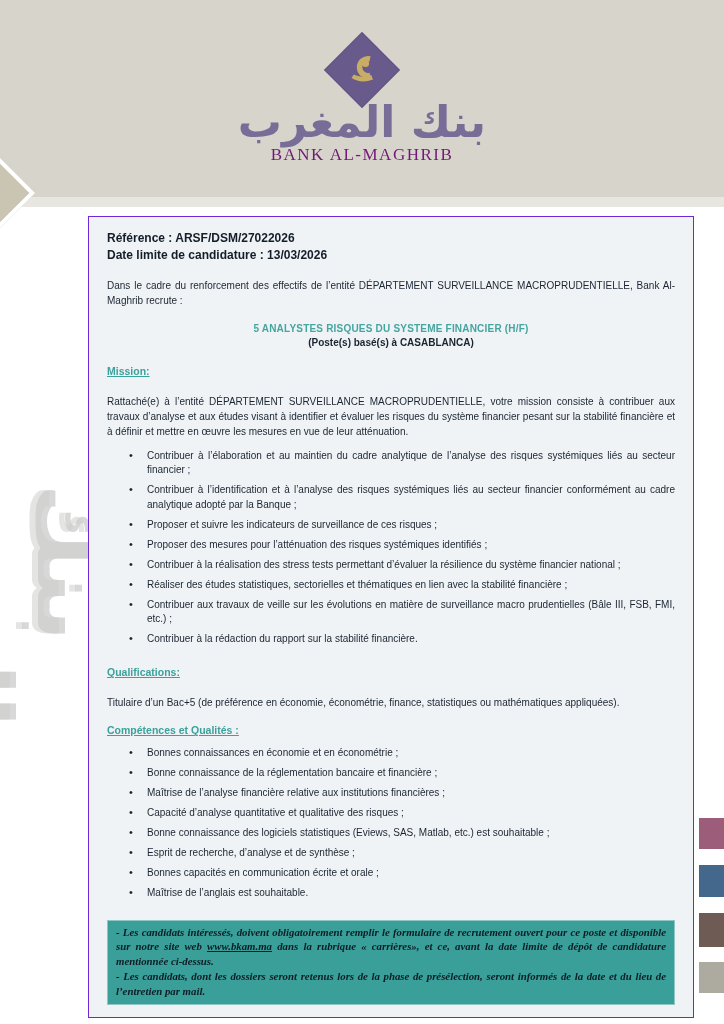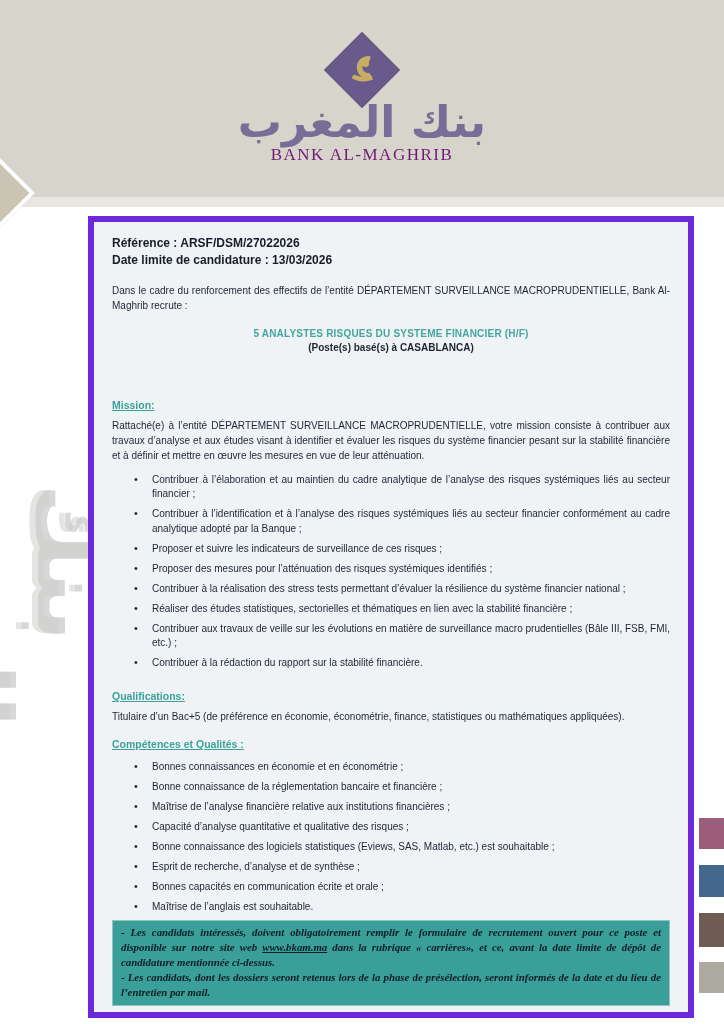--- a/index.html
+++ b/index.html
@@ -56,38 +56,38 @@
   .watermark span {
     position:absolute; left:0; width:100%;
     font-family:"DejaVu Sans",sans-serif; font-weight:bold; font-size:92px; line-height:1;
   }
   .wm-back { color:#e4e4e2; top:6px; }
   .wm-front { color:#cccccc; top:0; opacity:.75; }
 
   
   .card {
     position:absolute; left:88px; top:216px; width:606px; height:802px;
-    background:#eff3f6; border:6px solid #6d28d9; z-index:2;
+    background:#eff3f6; border:1px solid #6d28d9; z-index:2;
     padding:13px 18px 12px 18px;
     display:flex; flex-direction:column;
     font-size:10px; color:#1b2531; overflow:hidden;
   }
   .ref-block { font-size:12px; font-weight:bold; line-height:1.45; color:#141e29; }
   .intro { margin-top:13px; text-align:justify; line-height:1.5; }
   .job-title {
     margin-top:15px; text-align:center; font-size:10px; font-weight:bold;
     color:#45a59f; letter-spacing:.2px;
   }
   .job-loc { text-align:center; font-weight:bold; font-size:10px; margin-top:3px; }
   h2.sec {
-    margin-top:46px; font-size:10.5px; font-weight:bold; color:#3ba19b;
+    margin-top:17px; font-size:10.5px; font-weight:bold; color:#3ba19b;
     text-decoration:underline;
   }
   h2.tight { margin-top:14px; }
-  .body-p { margin-top:7px; text-align:justify; line-height:1.5; }
+  .body-p { margin-top:17px; text-align:justify; line-height:1.5; }
   ul.bullets { margin-top:10px; list-style:none; }
   ul.bullets li {
     position:relative; padding-left:40px; margin-bottom:5.5px;
     text-align:justify; line-height:1.45;
   }
   ul.bullets li::before {
     content:"•"; position:absolute; left:22px; top:-1px; font-size:11px; color:#1b2531;
   }
 
   

